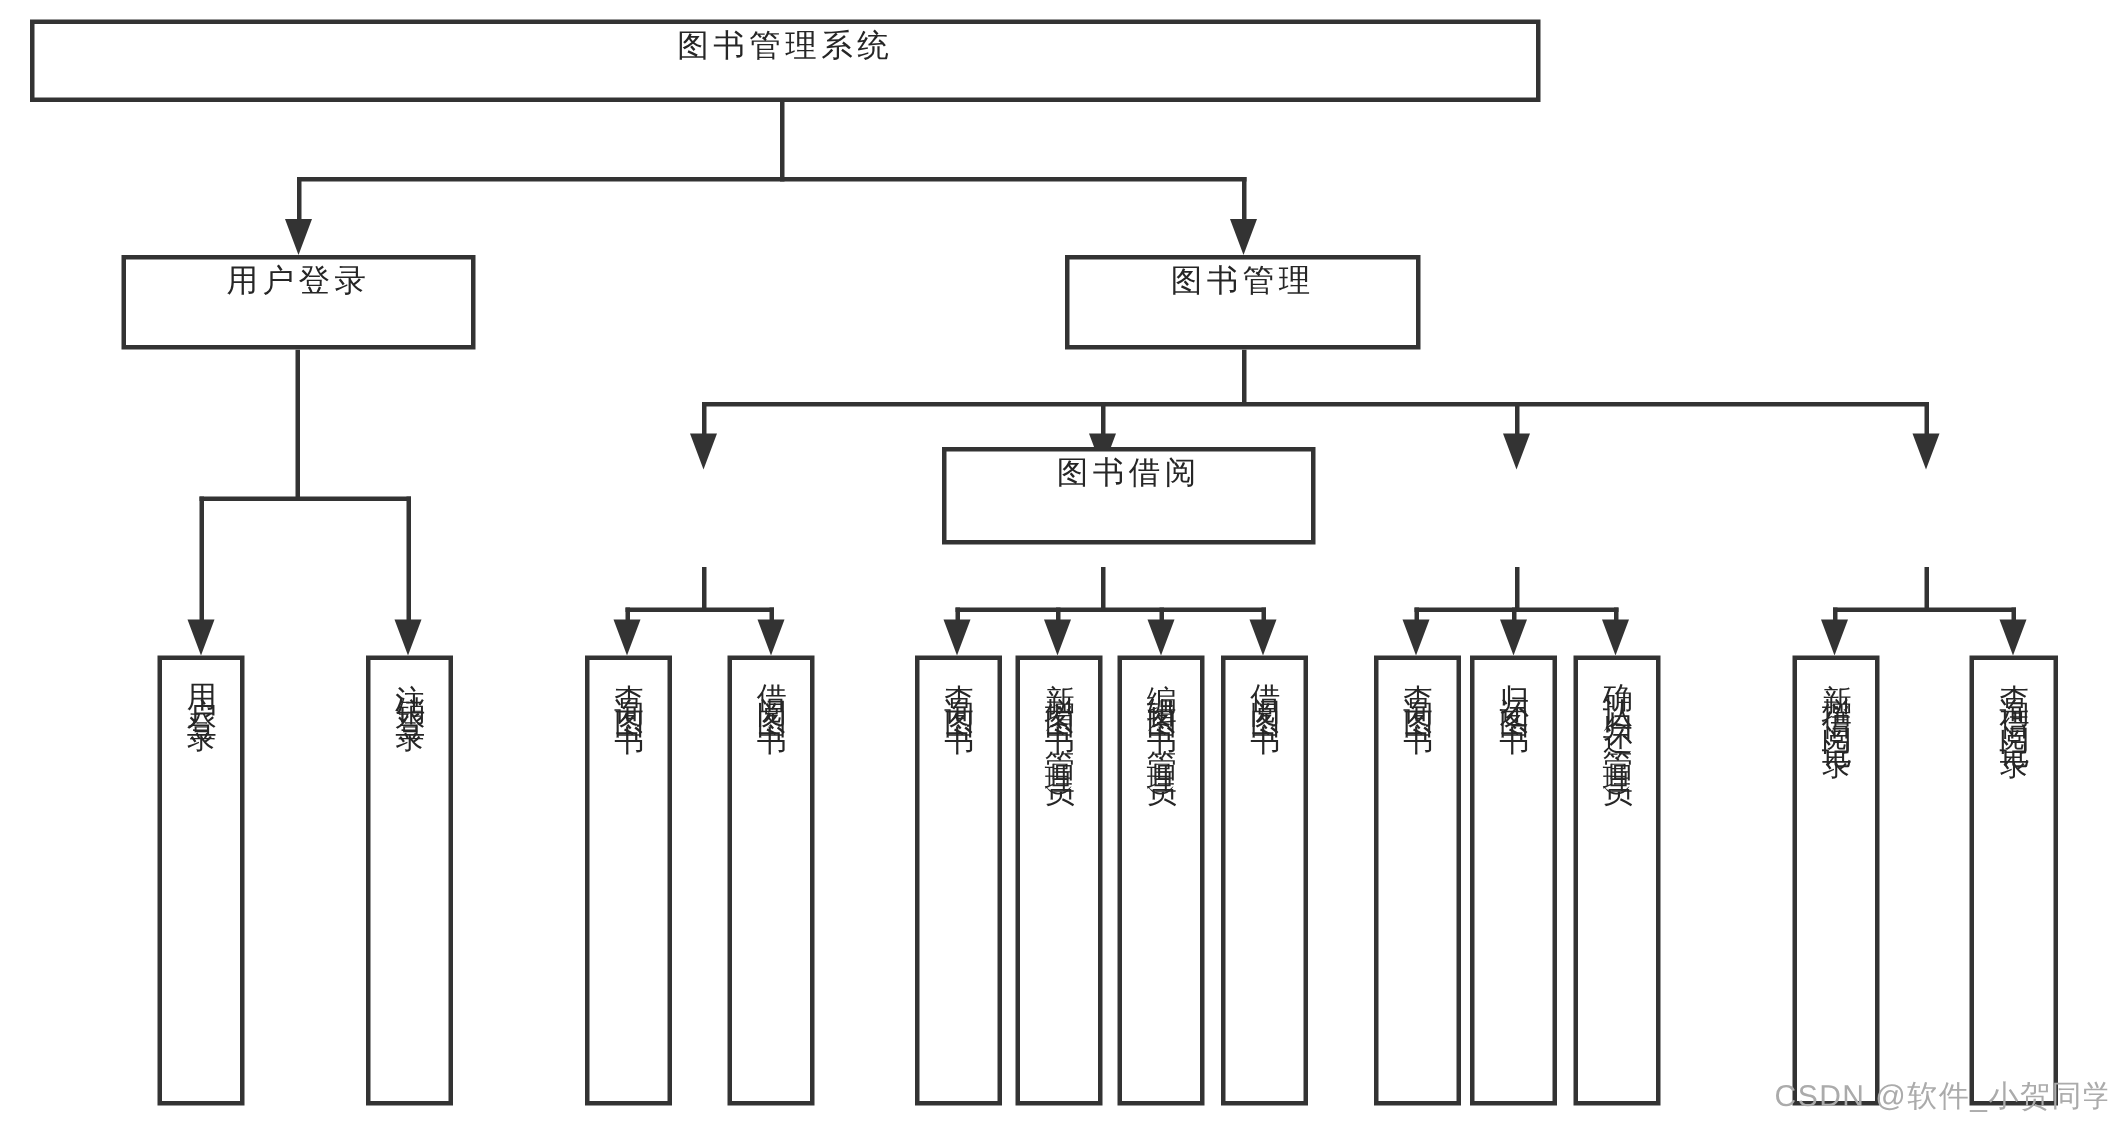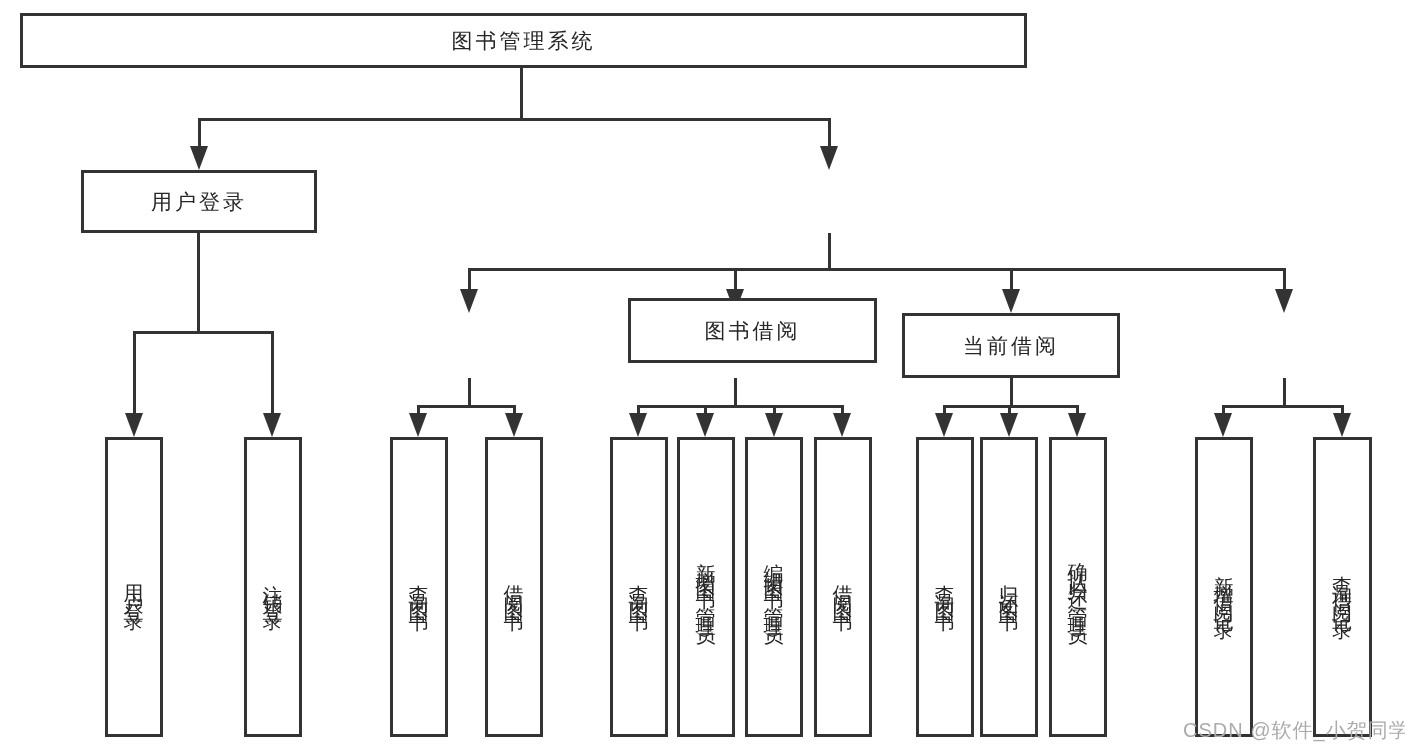--- a/index.html
+++ b/index.html
@@ -9,21 +9,21 @@
     background:#ffffff;
     font-family:"Liberation Sans",sans-serif;
     overflow:hidden;
   }
   .node{
     position:absolute;
     box-sizing:border-box;
     background:#ffffff;
     border:3px solid #333333;
     display:flex;
-    align-items:center;
+    align-items:flex-start;
     justify-content:center;
     color:#262626;
     z-index:2;
   }
   .hbox span{
     font-size:21px;
     letter-spacing:3px;
     white-space:nowrap;
   }
   .vbox span{
@@ -128,26 +128,26 @@
   <div class="vline" style="left:1341px;top:405px;height:14px;"></div>
   <div class="arrow" style="left:1333px;top:413px;"></div>
 
   <div class="node hbox" style="left:20px;top:13px;width:1007px;height:55px;">
     <span>图书管理系统</span>
   </div>
 
   <div class="node hbox" style="left:81px;top:170px;width:236px;height:63px;">
     <span>用户登录</span>
   </div>
+  <div class="node hbox" style="left:710px;top:170px;width:237px;height:63px;">
+    <span>图书管理</span>
+  </div>
 
   <div class="node hbox" style="left:628px;top:298px;width:249px;height:65px;">
     <span>图书借阅</span>
-  </div>
-  <div class="node hbox" style="left:902px;top:313px;width:218px;height:65px;">
-    <span>当前借阅</span>
   </div>
 
   <div class="node vbox" style="left:105px;top:437px;width:58px;height:300px;">
     <span>用户登录</span>
   </div>
   <div class="node vbox" style="left:244px;top:437px;width:58px;height:300px;">
     <span>注销登录</span>
   </div>
 
   <div class="node vbox" style="left:390px;top:437px;width:58px;height:300px;">

